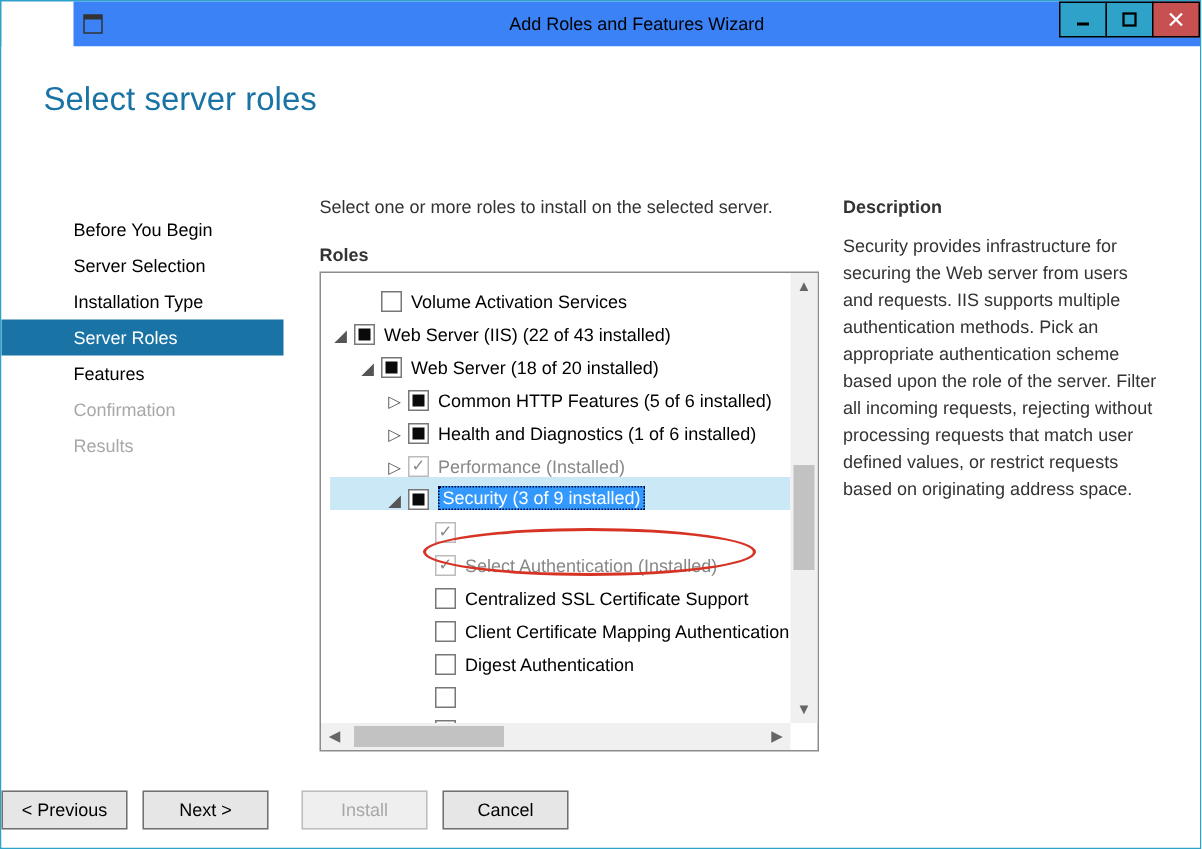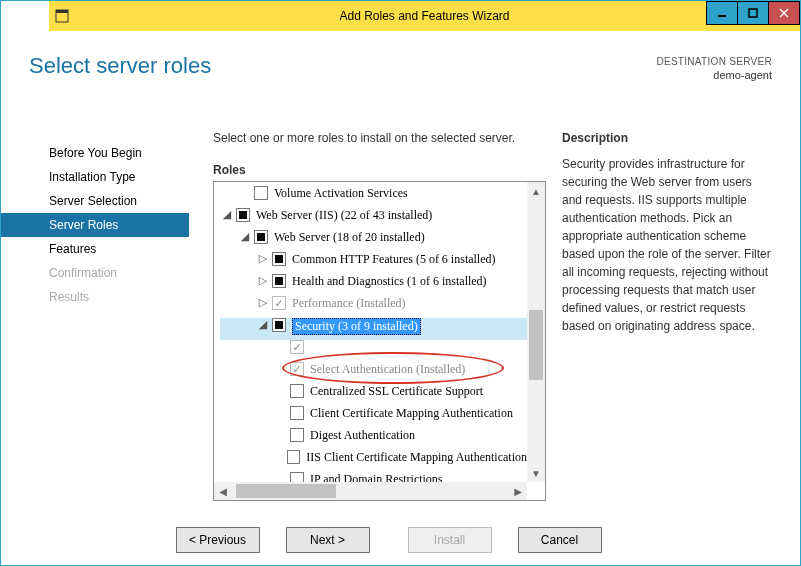--- a/index.html
+++ b/index.html
@@ -14,21 +14,21 @@
     width: 801px;
     height: 566px;
     box-sizing: border-box;
     border: 1px solid #2ea2c9;
     background: #fff;
     position: relative;
   }
   
   .titlebar {
     height: 30px;
-    background: #fde047;
+    background: #3b82f6;
     display: flex;
     align-items: center;
     color: #000;
     position: relative;
     margin-left: 48px;
   }
   .titlebar .icon-slot {
     width: 26px;
     display: flex;
     align-items: center;
@@ -188,25 +188,24 @@
   .hscroll .track {flex:1;position:relative;}
   .hscroll .thumb {
     position:absolute;
     top:2px;bottom:2px;
     left:4px;
     width:100px;
     background:#c2c2c2;
   }
   .tree-row {
     display:flex;
-    align-items:flex-start;
+    align-items:flex-end;
     height:22px;
     white-space: nowrap;
     font-size:12px;
-    font-family:Liberation Serif, serif;
   }
   .chk {
     width:14px;
     height:14px;
     border:1px solid #777;
     background:#fff;
     margin-right:6px;
     display:inline-flex;
     align-items:center;
     justify-content:center;
@@ -266,23 +265,23 @@
   }
   
   .footer {
     position:absolute;
     bottom:0;
     left:0;
     right:0;
     height:50px;
     display:flex;
     align-items:center;
-    justify-content:center;
+    justify-content:flex-start;
     padding-right:24px;
-    gap:26px;
+    gap:10px;
   }
   .btn {
     width:82px;
     height:24px;
     border:1px solid #707070;
     background:#e6e6e6;
     font-size:12px;
     display:inline-flex;
     align-items:center;
     justify-content:center;
@@ -330,32 +329,28 @@
             <line x1="9" y1="1" x2="1" y2="9" stroke="#fff" stroke-width="1.5"></line>
           </svg>
       </div>
     </div>
   </div>
 
   <div class="content">
 
     <div class="page-header">
       <div class="page-title">Select server roles</div>
-      <div class="dest-block">
-        <div class="dest-label">DESTINATION SERVER</div>
-        <div class="dest-name">demo-agent</div>
-      </div>
     </div>
 
     <div class="body-cols">
 
       <div class="nav">
         <div class="nav-item">Before You Begin</div>
+        <div class="nav-item">Server Selection</div>
         <div class="nav-item">Installation Type</div>
-        <div class="nav-item">Server Selection</div>
         <div class="nav-item selected">Server Roles</div>
         <div class="nav-item">Features</div>
         <div class="nav-item disabled">Confirmation</div>
         <div class="nav-item disabled">Results</div>
       </div>
 
       <div class="mid">
         <div class="intro-text">Select one or more roles to install on the selected server.</div>
         <div class="roles-label">Roles</div>
         <div class="tree-outer">
@@ -428,21 +423,20 @@
               <div class="tree-row">
                 <span class="indent i3"></span>
                 <span class="exp"></span>
                 <span class="chk"></span>
                 <span class="lbl">Digest Authentication</span>
               </div>
               <div class="tree-row">
                 <span class="indent i3"></span>
                 <span class="exp"></span>
                 <span class="chk"></span>
-                <span class="lbl">IIS Client Certificate Mapping Authentication</span>
               </div>
               <div class="tree-row">
                 <span class="indent i3"></span>
                 <span class="exp"></span>
                 <span class="chk"></span>
                 <span class="lbl">IP and Domain Restrictions</span>
               </div>
             </div>
           <div class="vscroll">
             <div class="arrow">▲</div>

